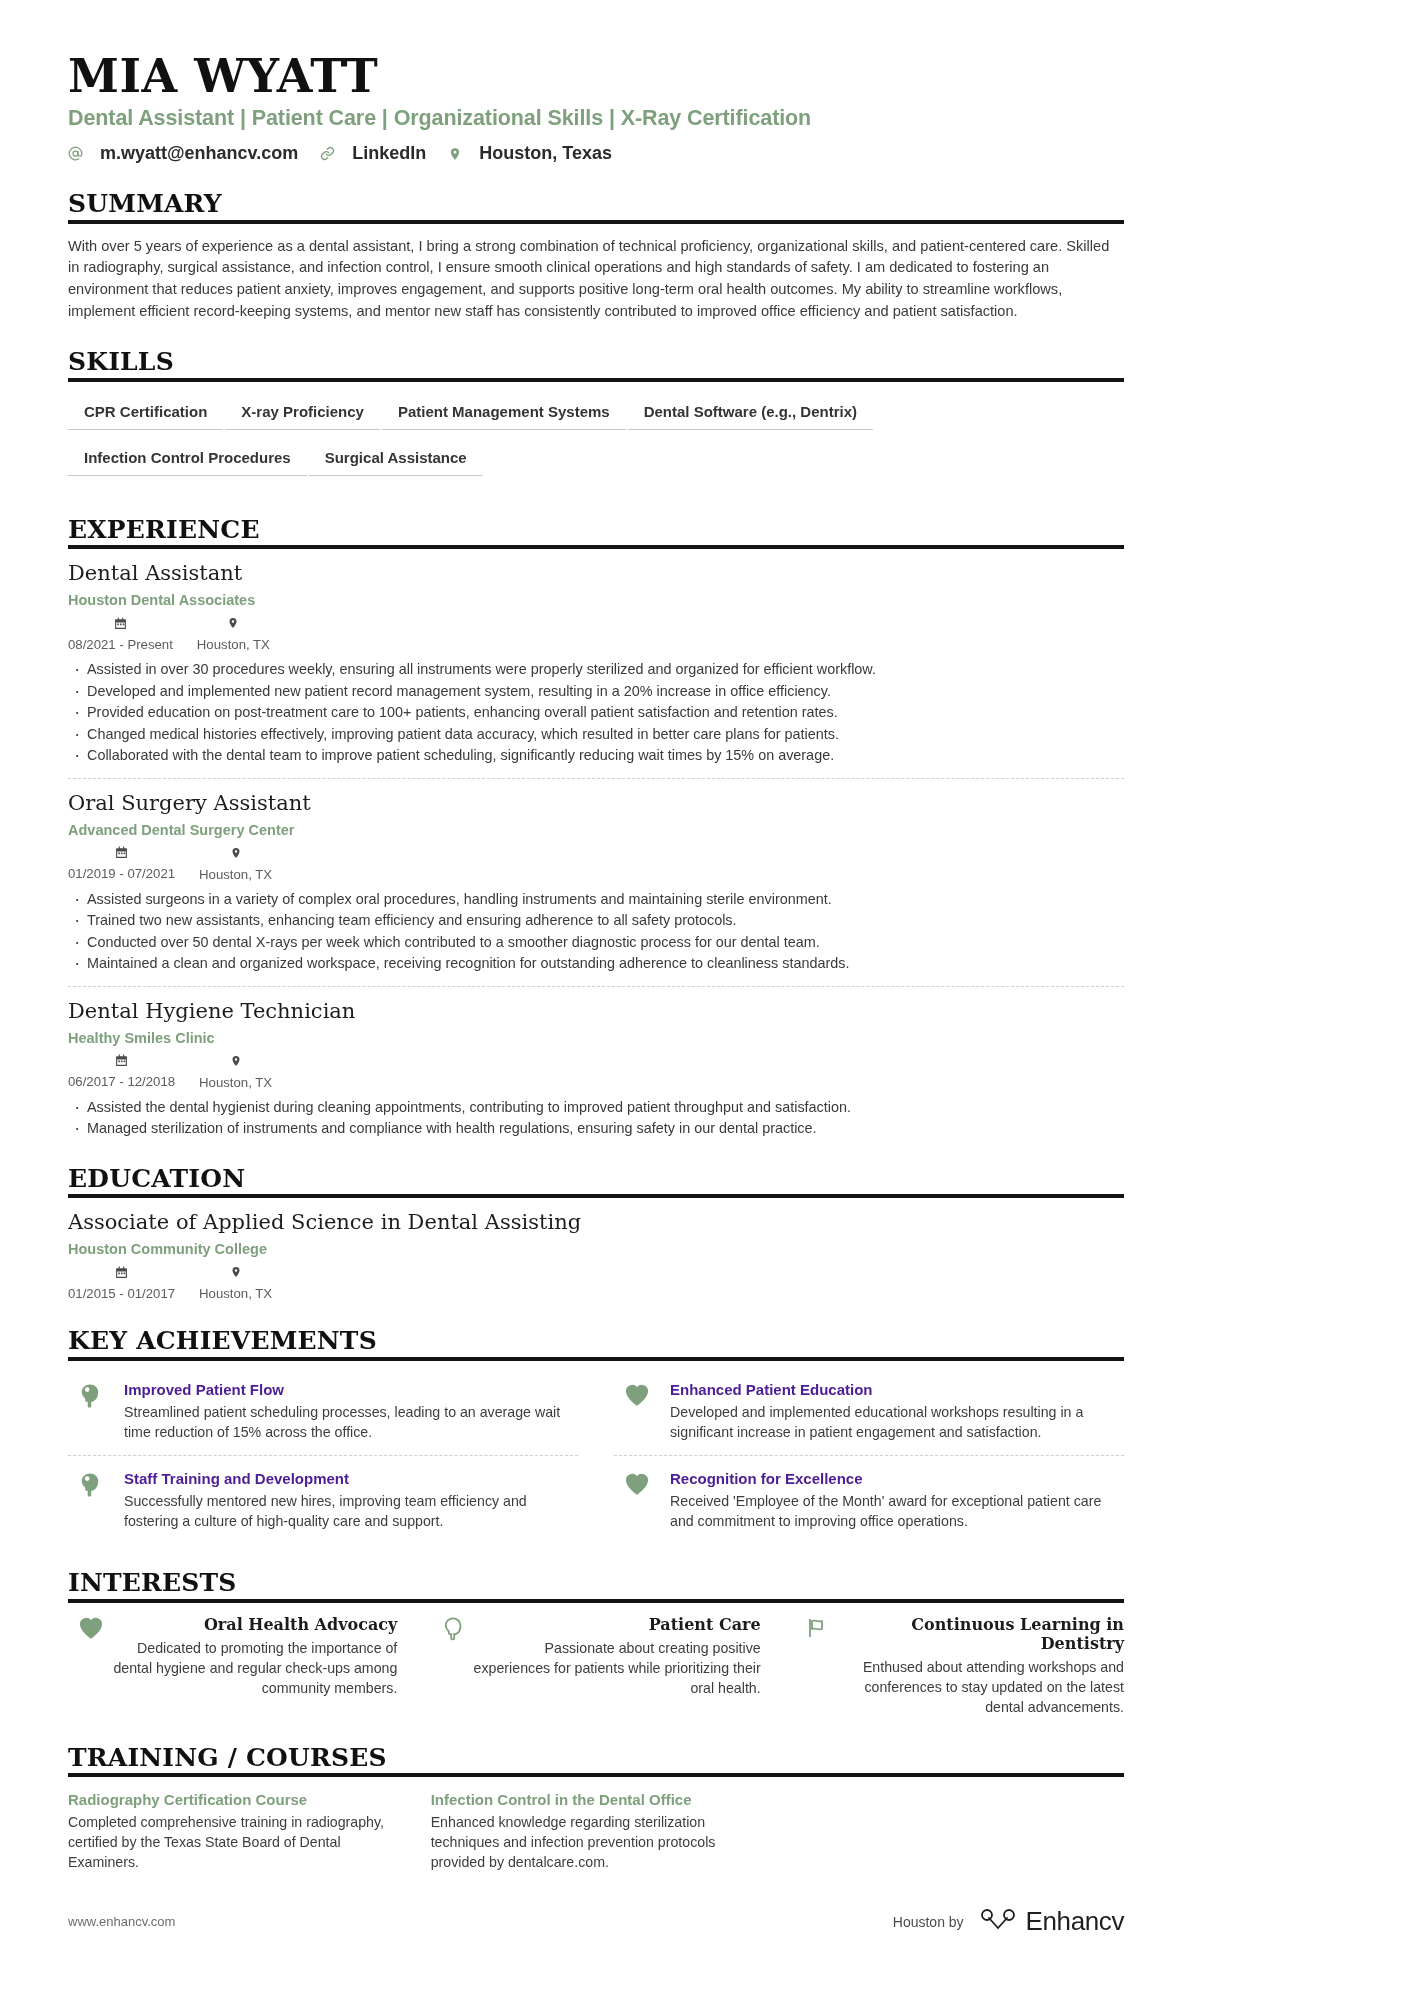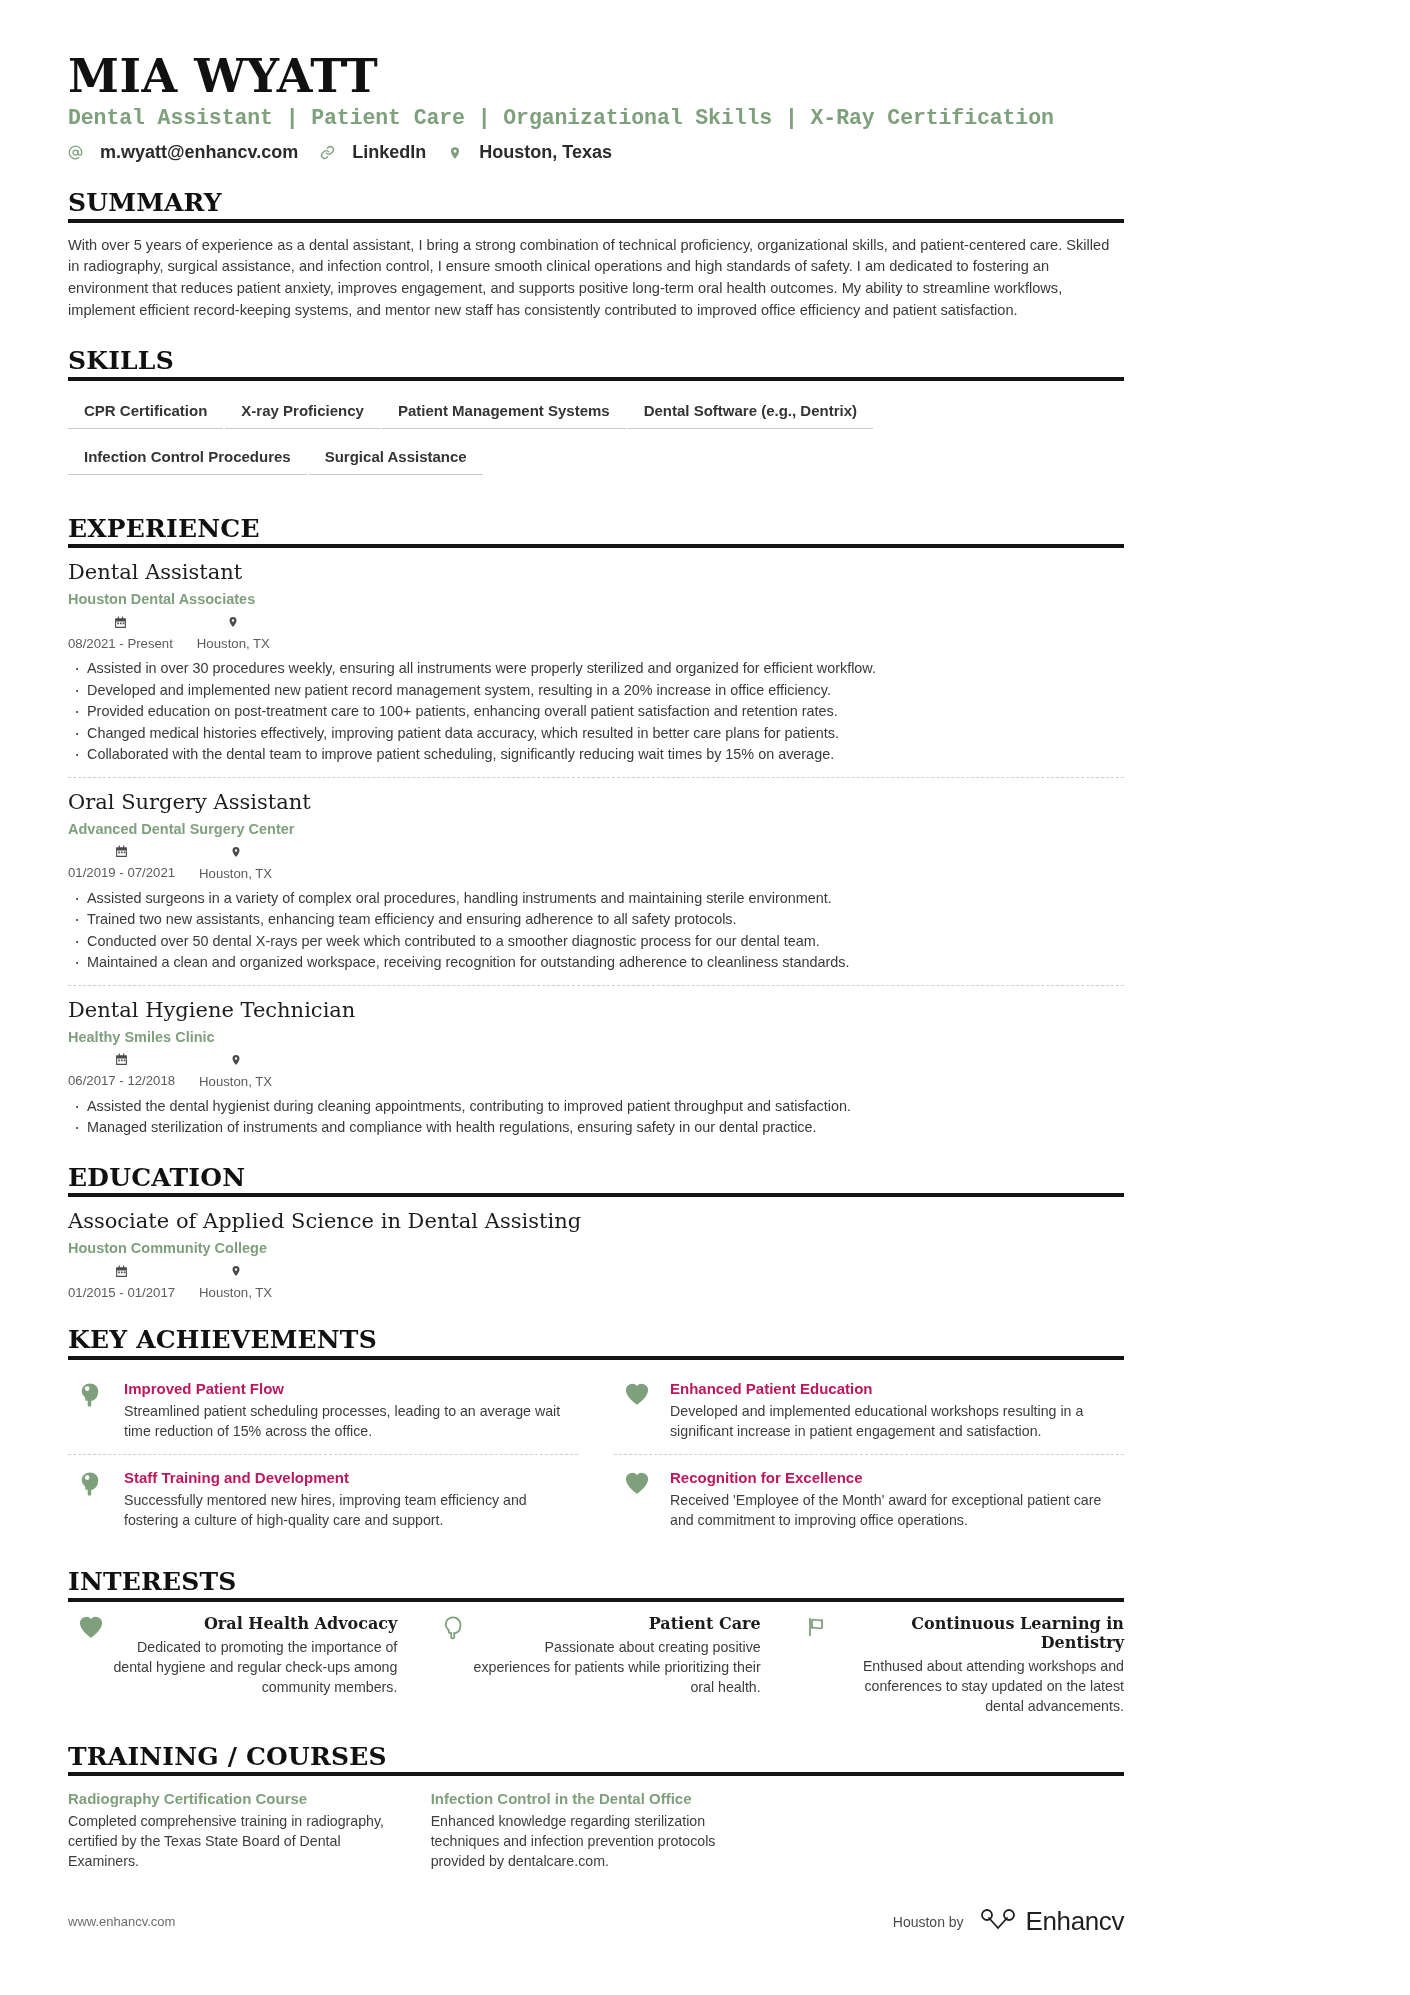--- a/index.html
+++ b/index.html
@@ -23,21 +23,21 @@
   
   .name {
     font-family: "DejaVu Serif", serif;
     font-weight: bold;
     font-size: 46px;
     letter-spacing: 0.5px;
     color: #111111;
     line-height: 1.05;
   }
   .headline {
-    font-family: Liberation Mono, monospace;
+    font-family: Liberation Sans, sans-serif;
     font-weight: bold;
     font-size: 21.5px;
     color: #7fa07c;
     margin-top: 6px;
     letter-spacing: -0.1px;
   }
   .contact-row {
     display: flex;
     align-items: center;
     gap: 22px;
@@ -139,21 +139,21 @@
   
   .ka-grid {
     display: grid;
     grid-template-columns: 1fr 1fr;
     column-gap: 36px;
     margin-top: 6px;
   }
   .ka-cell { display: flex; gap: 16px; padding: 14px 0 12px 10px; }
   .ka-cell.toprow { border-bottom: 1.5px dashed #cfcfcf; }
   .ka-icon { flex: 0 0 30px; display: flex; align-items: flex-start; padding-top: 2px; }
-  .ka-title { font-size: 15px; font-weight: bold; color: #be185d; }
+  .ka-title { font-size: 15px; font-weight: bold; color: #4c1d95; }
   .ka-desc { font-size: 14.2px; line-height: 1.4; color: #3d3d3d; margin-top: 4px; }
 
   
   .int-grid {
     display: grid;
     grid-template-columns: 1fr 1fr 1fr;
     column-gap: 34px;
     margin-top: 12px;
   }
   .int-cell { display: flex; padding-left: 10px; text-align: right; }

